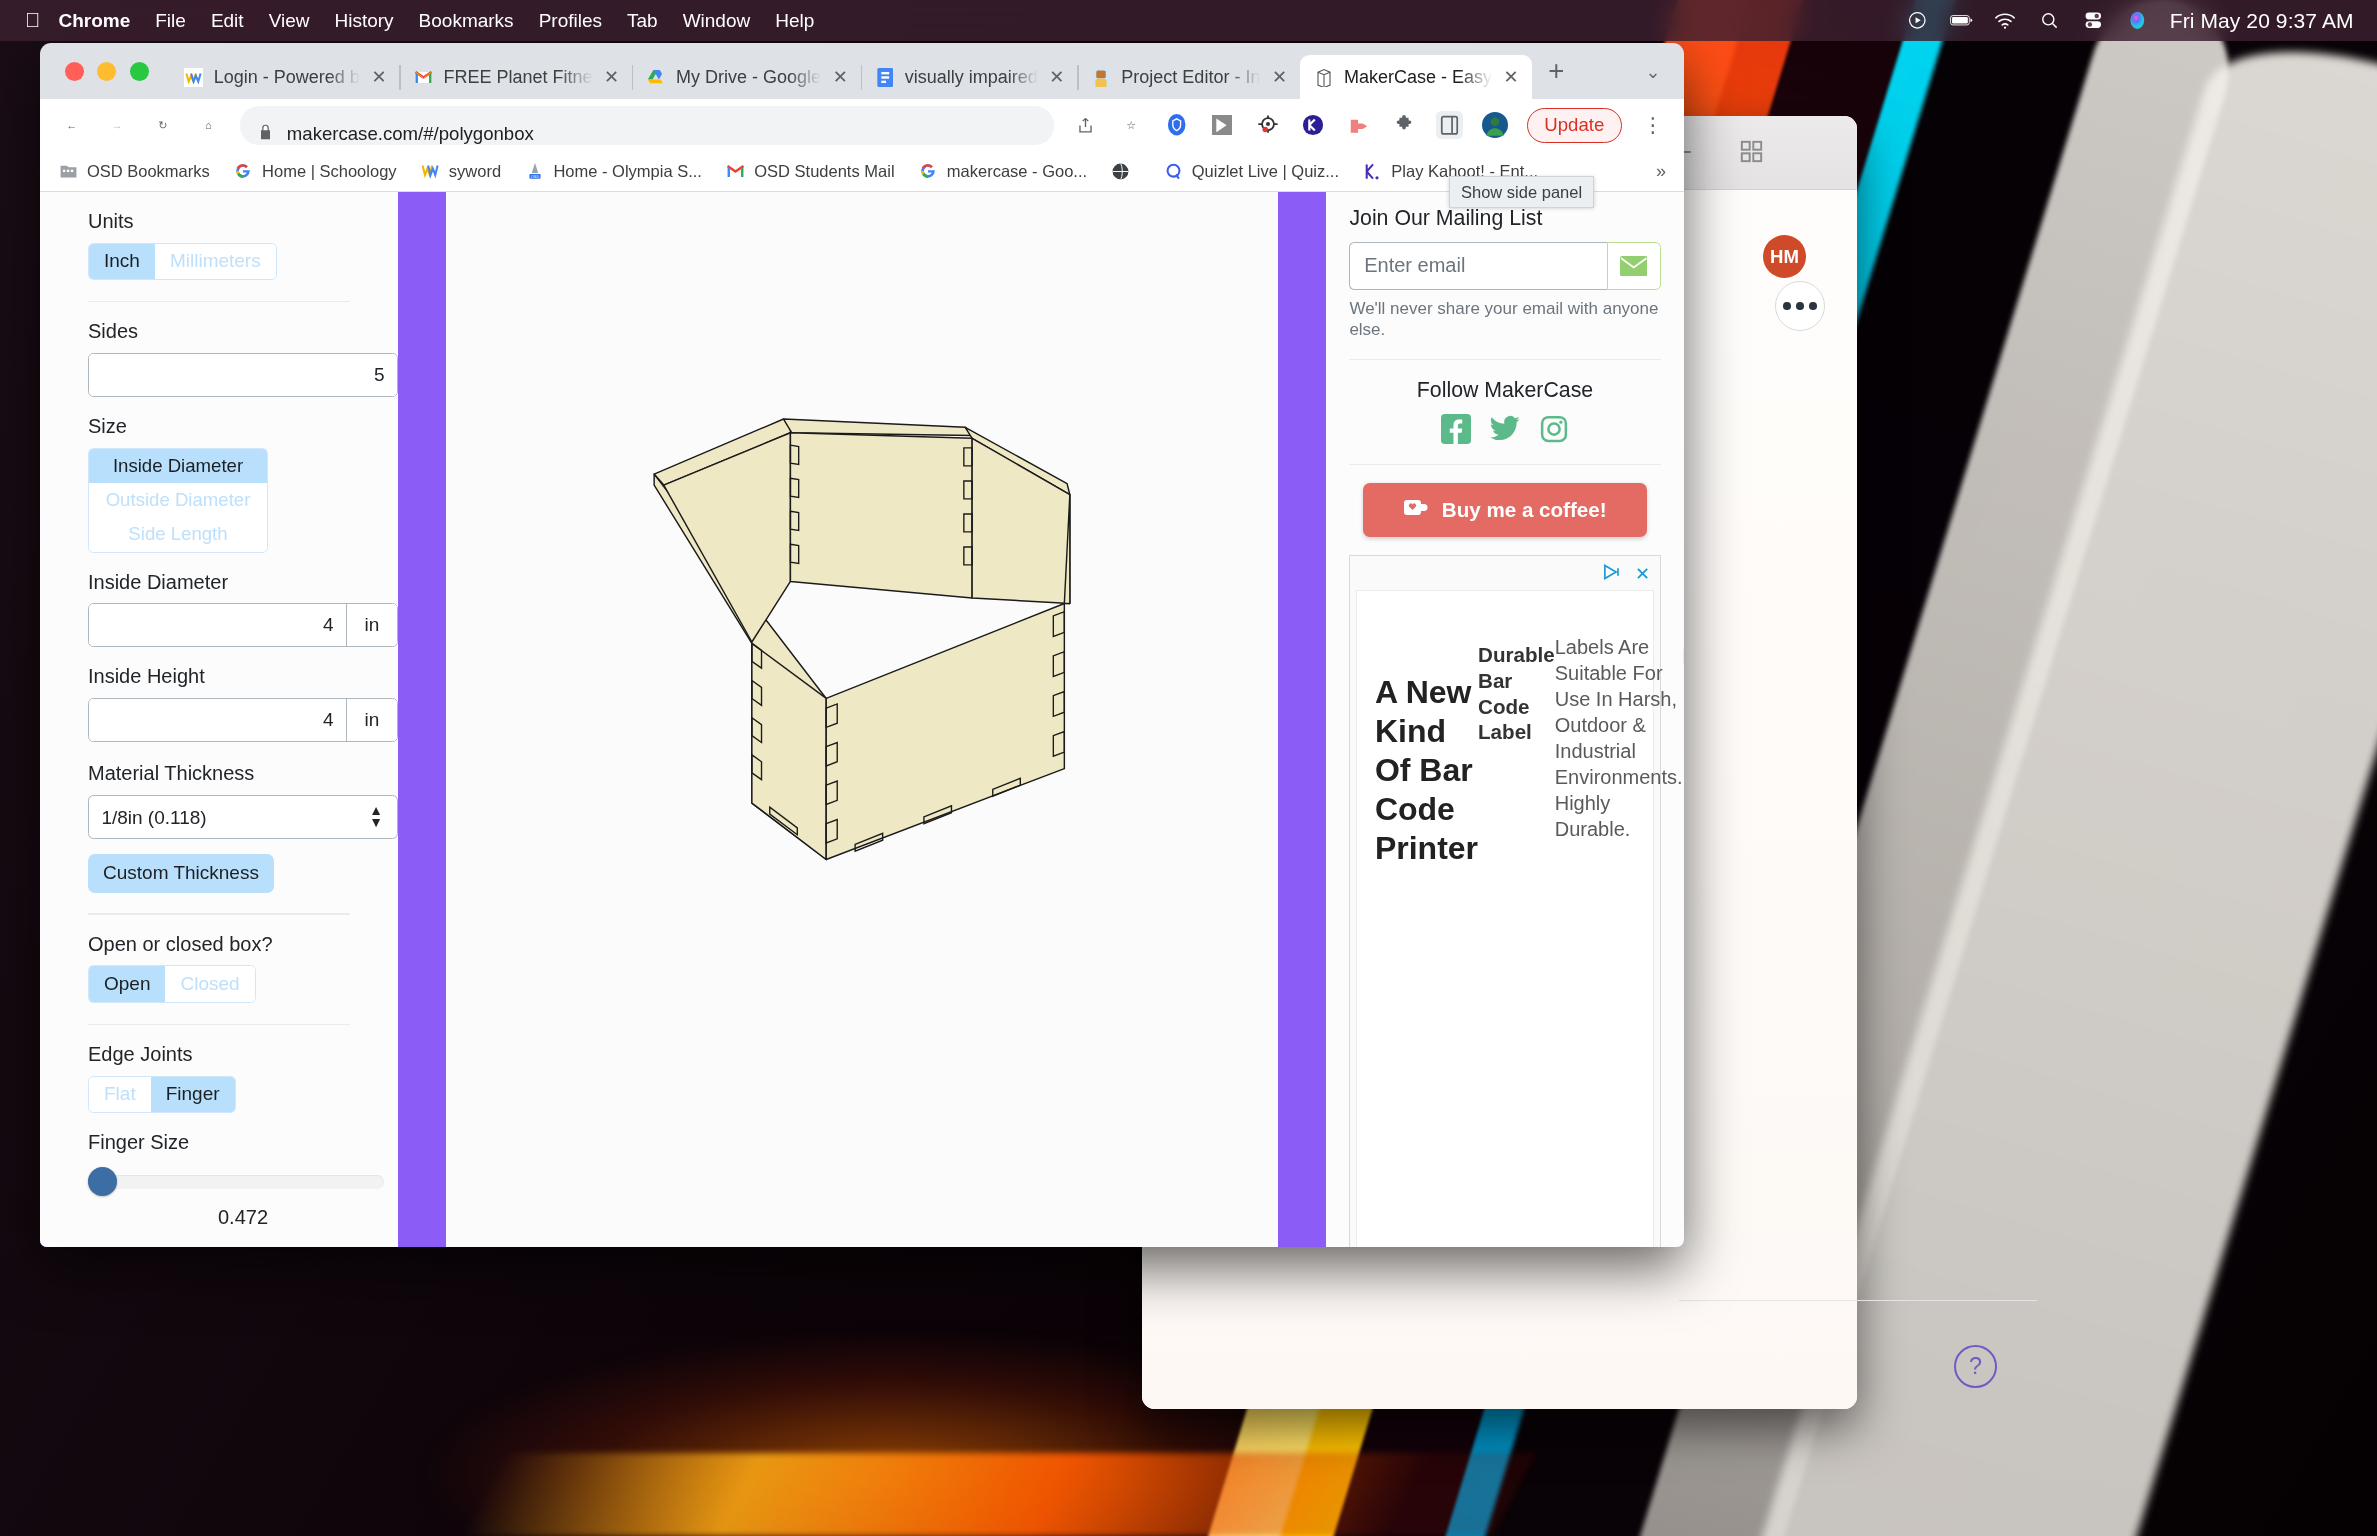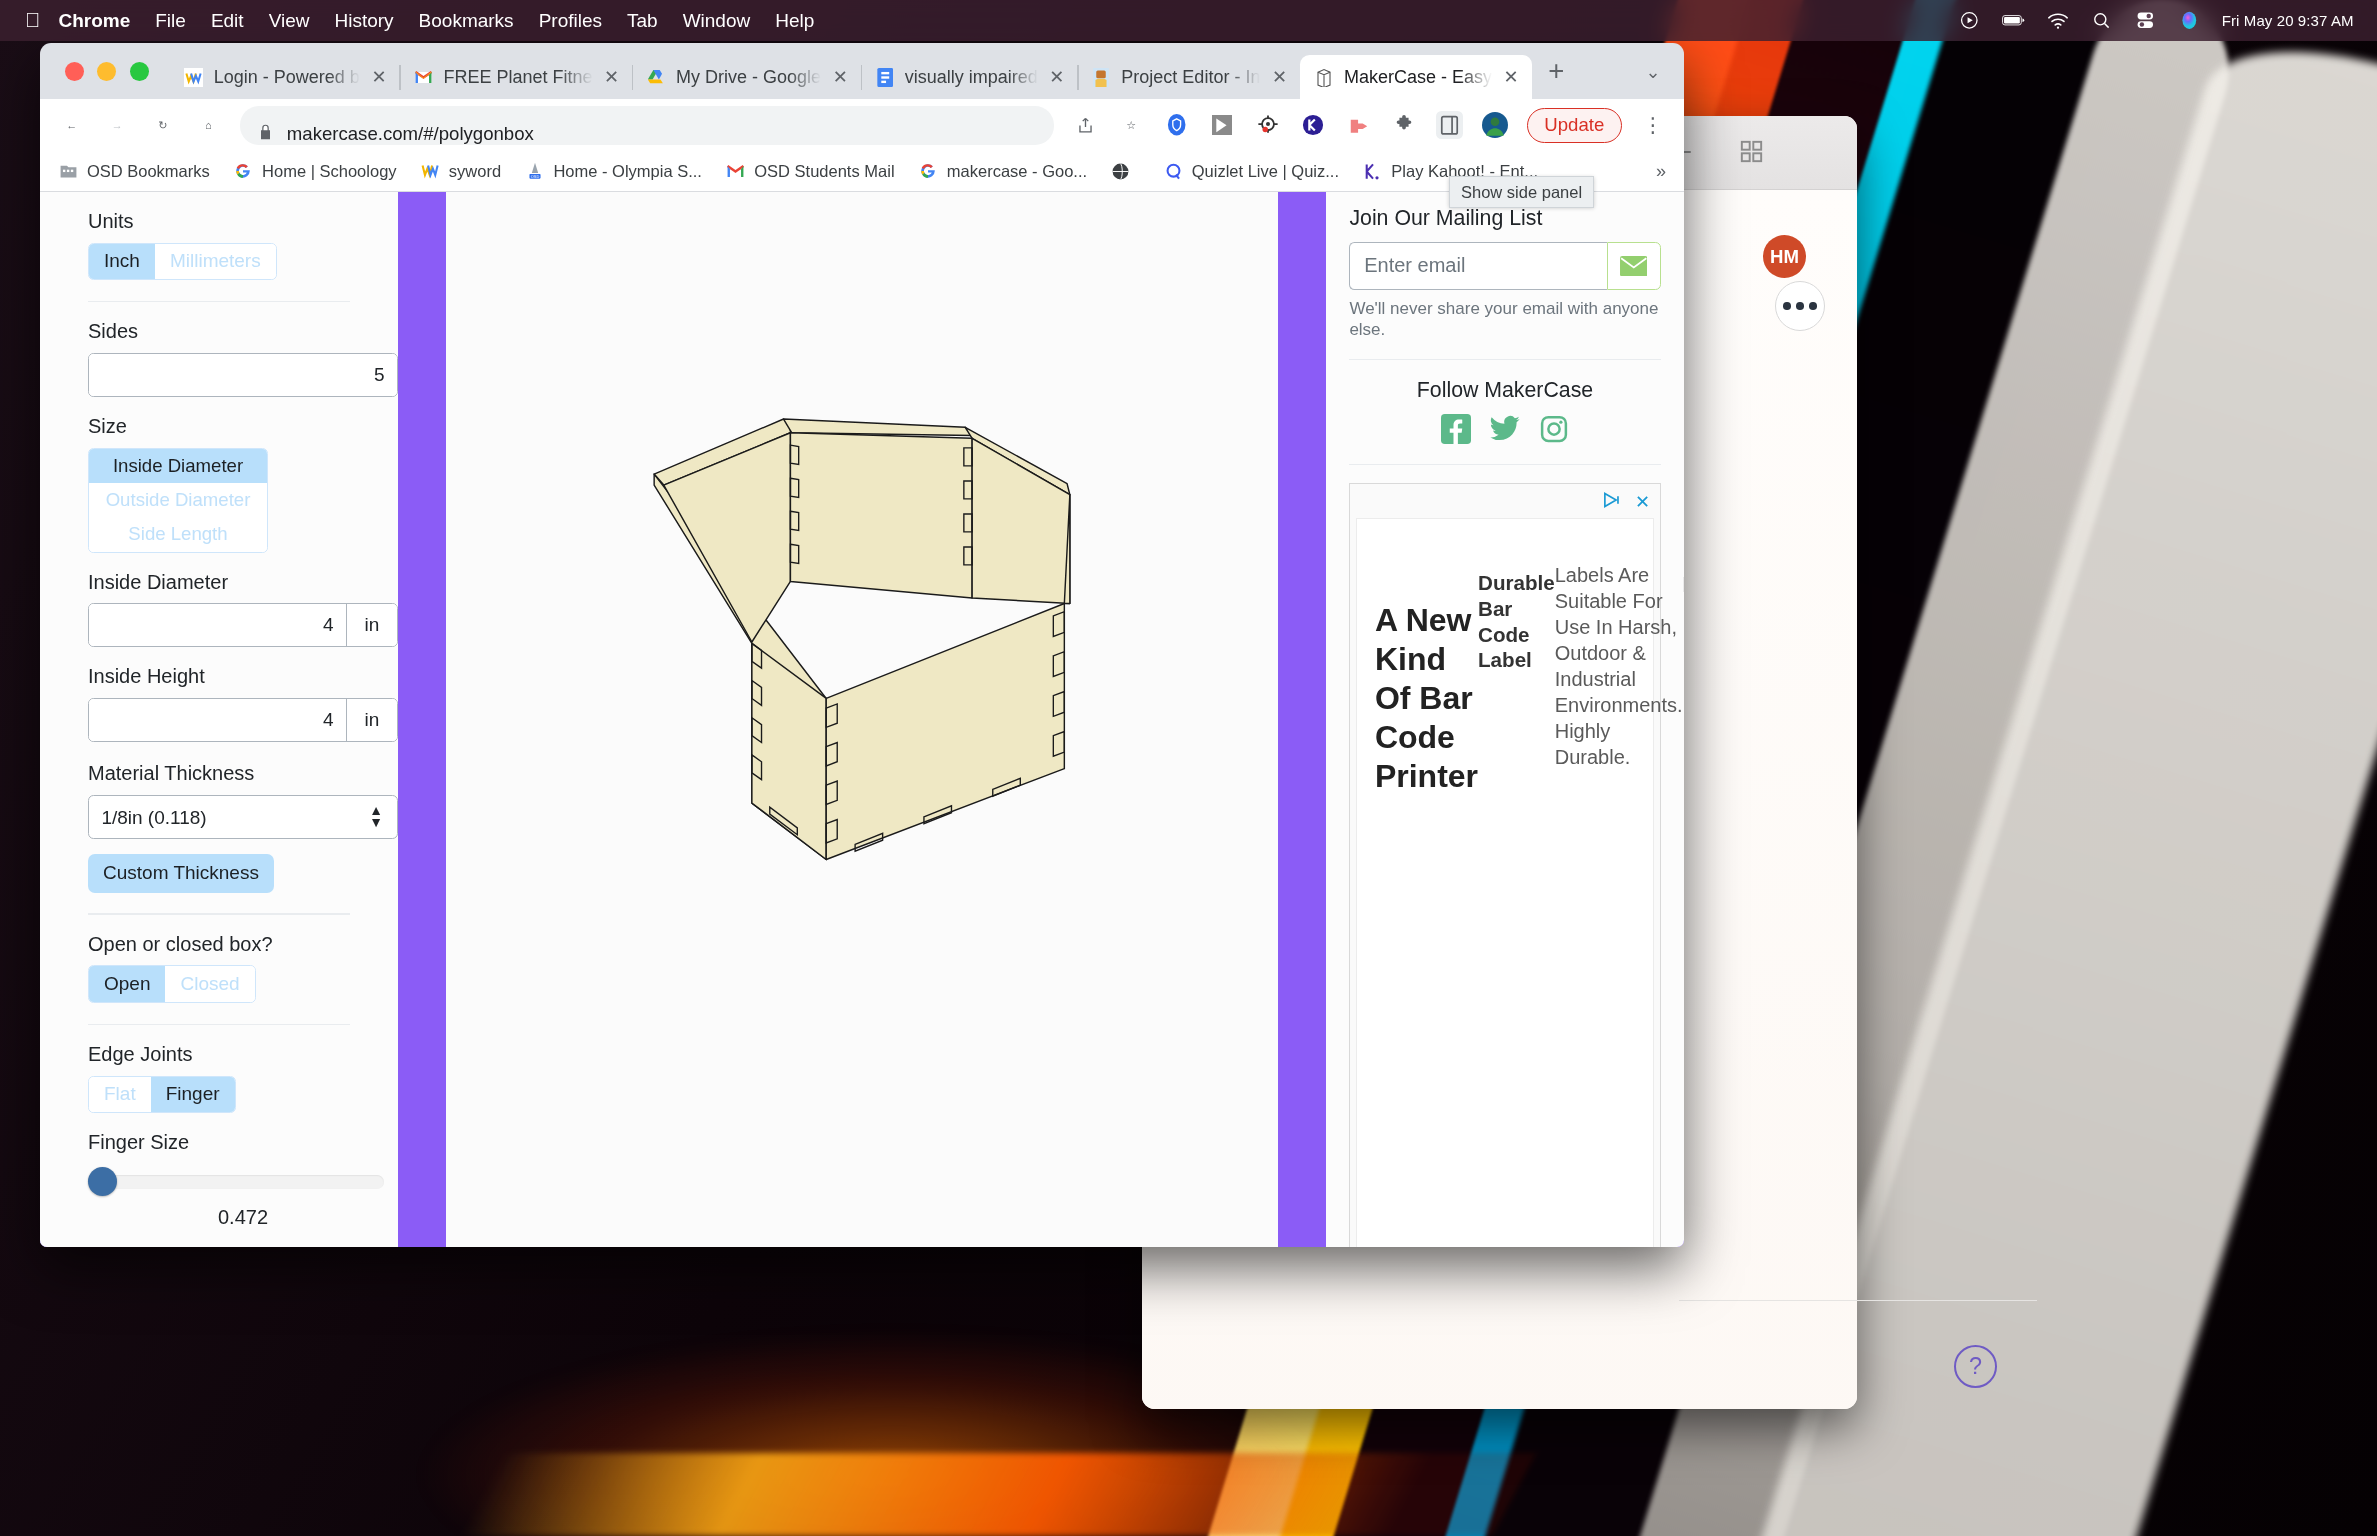--- a/index.html
+++ b/index.html
@@ -53,21 +53,21 @@
     backdrop-filter: blur(12.4px);
     display: flex; align-items: center;
     color: #fff; font-size: 19px;
     z-index: 60;
   }
   #menubar .apple { font-size: 20.6px; margin: 0 18px 0 25px; line-height: 1; }
   #menubar .mitem { margin-right: 25px; white-space: nowrap; }
   #menubar .mitem.bold { font-weight: bold; }
   #menubar .right { margin-left: auto; display: flex; align-items: center; gap: 20.6px; padding-right: 23.4px; }
   .mb-icon { width: 23.4px; height: 20.6px; display: inline-flex; align-items: center; justify-content: center; }
-  .mb-clock { font-size: 15px; letter-spacing: 0.1px; }
+  .mb-clock { font-size: 21px; letter-spacing: 0.1px; }
 
   
   #bg-window {
     position: absolute; left: 1142px; top: 116px;
     width: 715px; height: 1293px;
     background: #fdfaf7;
     border-radius: 12.4px;
     box-shadow: 0 19px 48px rgba(0,0,0,.55);
     overflow: hidden;
     z-index: 20;
@@ -837,20 +837,30 @@
           <svg width="30" height="30" viewBox="0 0 24 24" fill="none" stroke="#5cb98a" stroke-width="2">
               <rect x="2.5" y="2.5" width="19" height="19" rx="5"></rect>
               <circle cx="12" cy="12" r="4.5"></circle>
               <circle cx="17.5" cy="6.5" r="1.3" fill="#5cb98a" stroke="none"></circle>
             </svg>
         </span>
       </div>
 
       <div class="rp-hr"></div>
 
+      <div class="coffee-btn">
+        <span>
+          <svg width="26" height="22" viewBox="0 0 26 22" fill="#fff">
+              <rect x="1" y="3" width="17" height="15" rx="3"></rect>
+              <path d="M18 7h3a3.5 3.5 0 010 7h-3z"></path>
+              <path d="M9.5 13l-3-3a2 2 0 113-2.6A2 2 0 1112.5 10z" fill="#e46b64"></path>
+            </svg>
+        </span>
+        <span>Buy me a coffee!</span>
+      </div>
 
       <div class="ad-box">
         <div class="ad-head">
           <span class="ad-adchoice">
             <svg width="20.6" height="18" viewBox="0 0 22 18" fill="none" stroke="#1a9ad4" stroke-width="1.8">
                 <path d="M2 2l12 7-12 7z"></path>
                 <path d="M16 5v8"></path>
               </svg>
           </span>
           <span class="ad-close">✕</span>

